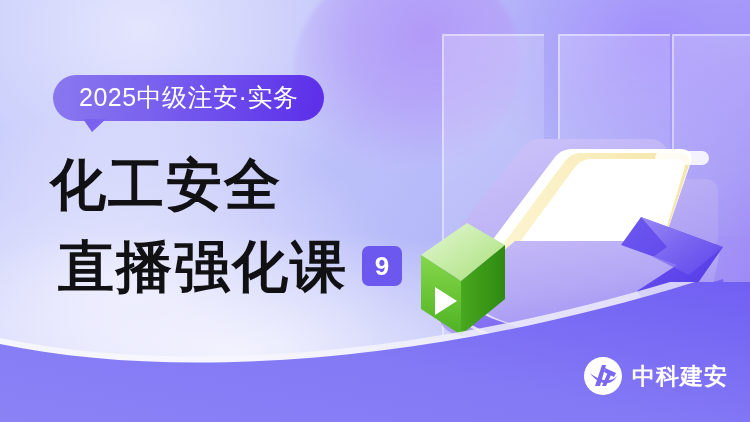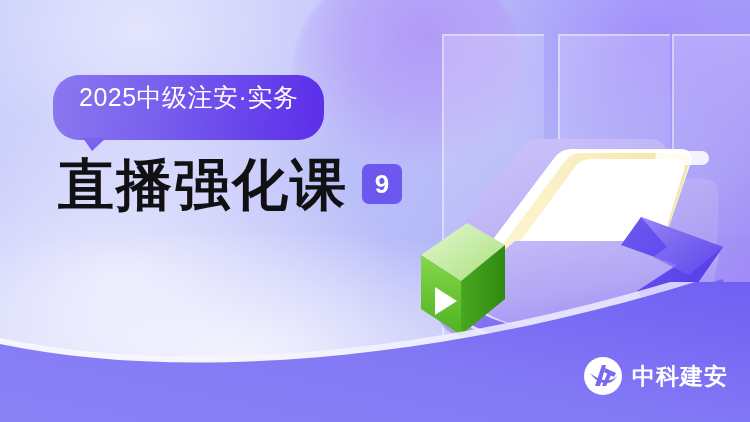--- a/index.html
+++ b/index.html
@@ -102,21 +102,21 @@
   }
 
   
   .tag-wrap {
     position: absolute;
     left: 53px; top: 75px;
   }
   .tag {
     position: relative;
     display: inline-block;
-    padding: 7px 26px 27px 26px;
+    padding: 7px 26px 8px 26px;
     border-radius: 26px;
     background: linear-gradient(96deg, #8a78ef 0%, #7a62ee 36%, #6a47ec 68%, #5c2ee9 100%);
     color: #ffffff;
     font-size: 25px;
     line-height: 1.22;
     letter-spacing: 0.5px;
     white-space: nowrap;
     font-family: "Liberation Sans", "DejaVu Sans", sans-serif;
   }
   .tag-tail {
@@ -317,20 +317,24 @@
   </svg>
 
   <div class="tag-wrap">
     <div class="tag">
       <span>2025中级注安·实务</span>
       <span class="tag-tail"></span>
     </div>
   </div>
 
   <div class="headline">
+    <span class="line line-1">
+      <span class="hl-underline"></span>
+      <span>化工安全</span>
+    </span>
     <span class="line line-2">
       <span>直播强化课</span>
       <span class="badge-9">9</span>
     </span>
   </div>
 
   <div class="logo">
     <svg class="logo-mark" viewBox="0 0 40 40">
       <circle cx="20" cy="20" r="19" fill="#ffffff"></circle>
       <path d="M12 30 L19 9 L23 9 L17 30 Z" fill="#7a68f3"></path>

